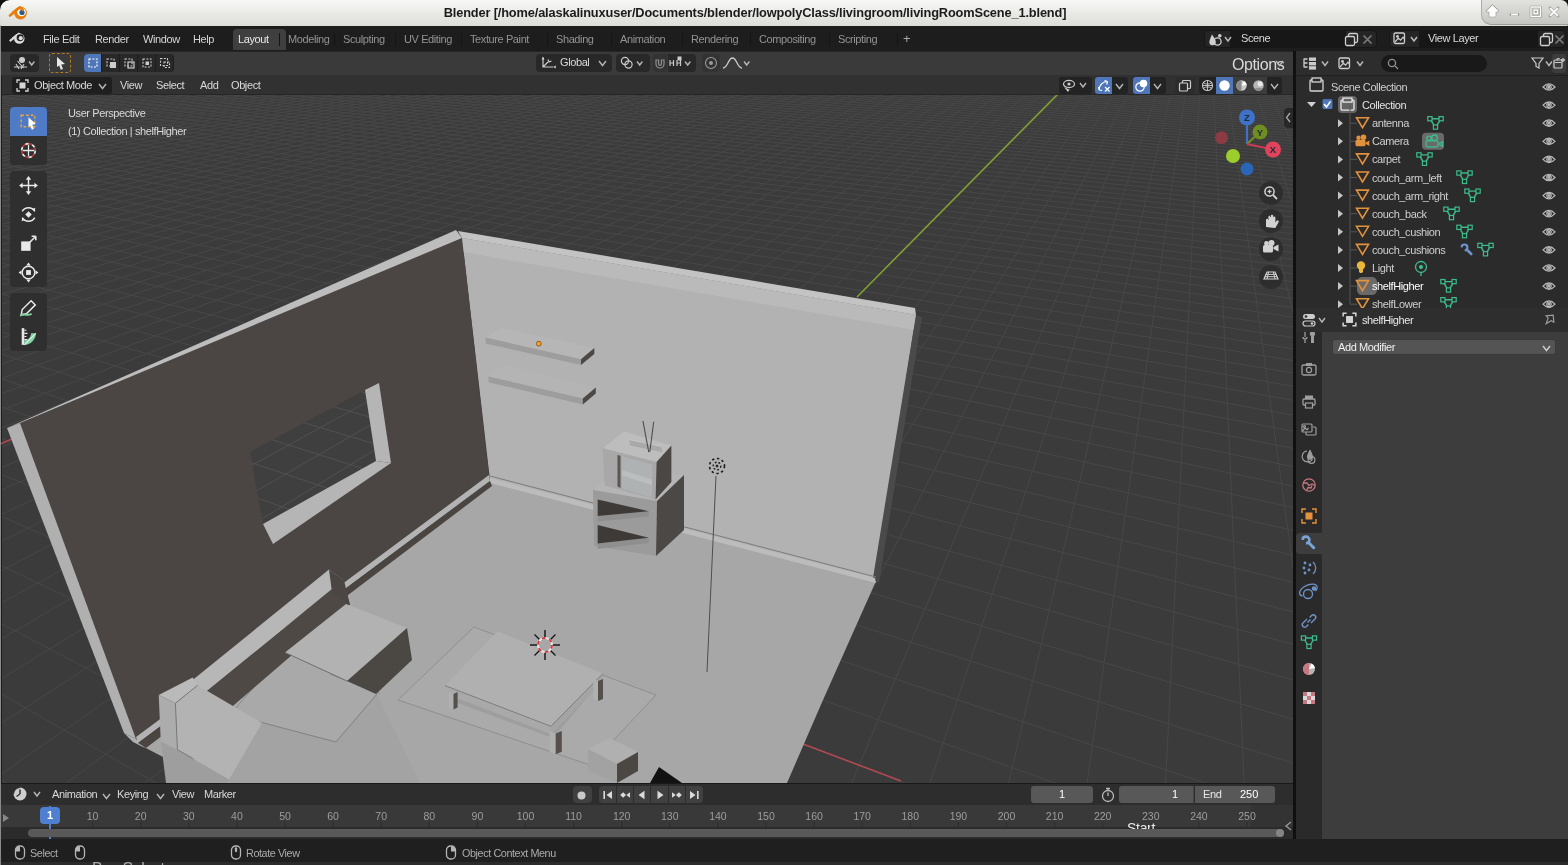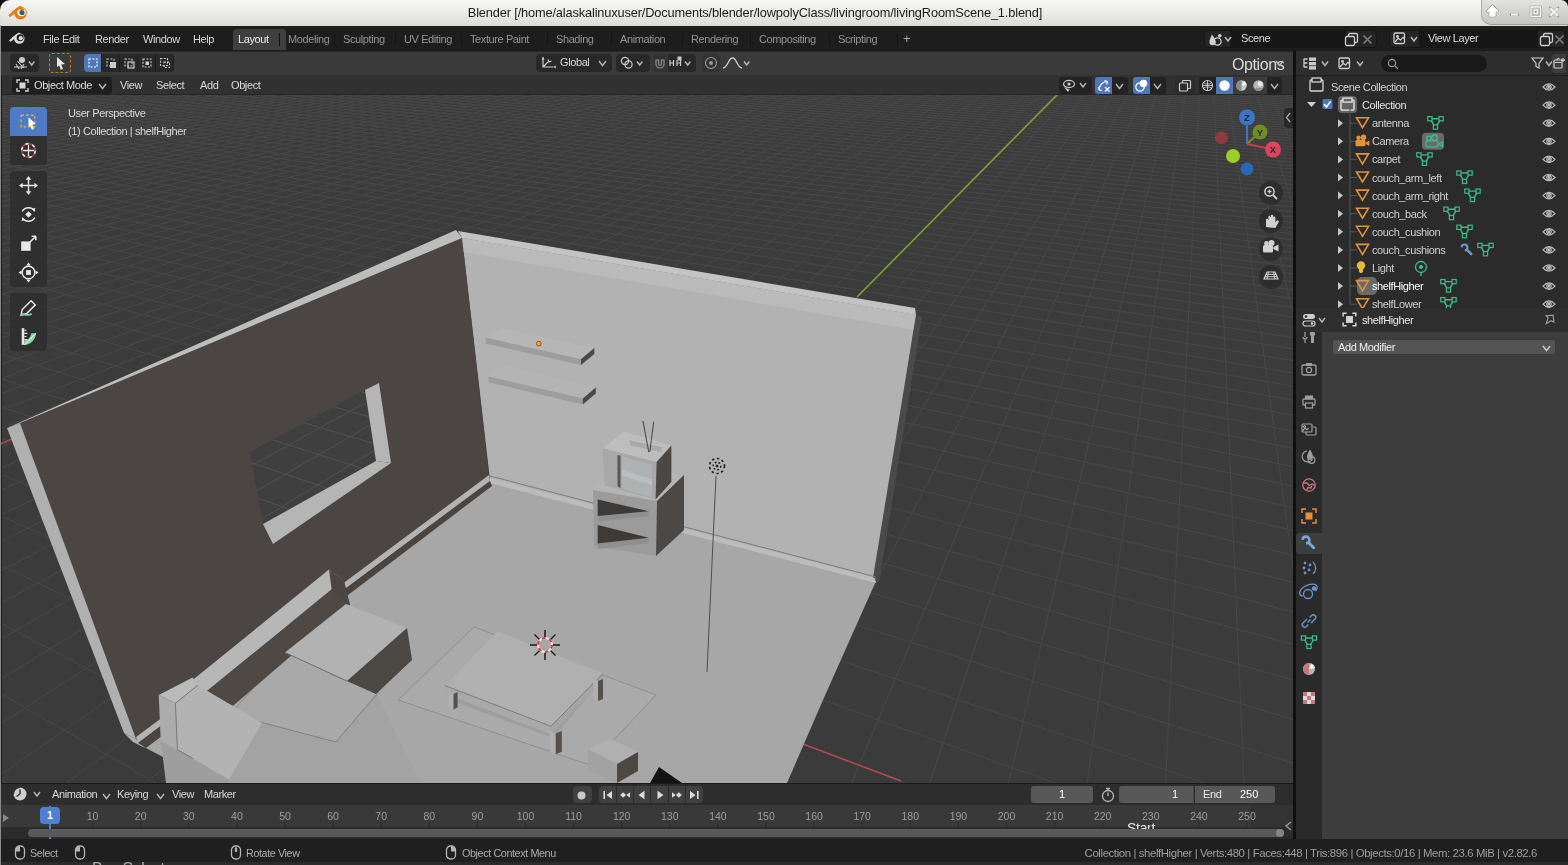--- a/index.html
+++ b/index.html
@@ -13,21 +13,21 @@
       <path d="M0,10 V0 h10 A10,10 0 0 0 0,10 z" fill="#111"></path>
       <path d="M1558,0 h10 v10 A10,10 0 0 0 1558,0 z" fill="#111"></path>
     </svg>
 <svg class="abs" style="left:8px;top:3px" width="22" height="20" viewBox="0 0 22 20">
 <path d="M8.5 7.2 L2 12.5" stroke="#e87d0d" stroke-width="2.6" fill="none" stroke-linecap="round"></path>
 <circle cx="12.5" cy="10" r="6.4" fill="#e87d0d"></circle>
       <circle cx="13.5" cy="9" r="4.3" fill="#fff"></circle>
       <circle cx="14" cy="9.4" r="2.6" fill="#2a5e8a"></circle>
 <path d="M5 9.5 L12 4.5 L15 7" stroke="#e87d0d" stroke-width="2.6" fill="none" stroke-linecap="round"></path>
     </svg>
-<div class="txt" style="left:0;width:1510px;top:5px;text-align:center;font-size:12.8px;letter-spacing:-0.15px;font-weight:normal;color:#1b1b1b">Blender [/home/alaskalinuxuser/Documents/blender/lowpolyClass/livingroom/livingRoomScene_1.blend]</div>
+<div class="txt" style="left:0;width:1510px;top:5px;text-align:center;font-size:12.8px;letter-spacing:-0.15px;font-weight:bold;color:#1b1b1b">Blender [/home/alaskalinuxuser/Documents/blender/lowpolyClass/livingroom/livingRoomScene_1.blend]</div>
 <div class="abs" style="left:1481px;top:0;width:87px;height:25px;background:linear-gradient(#e2e2df,#c5c5c1);border-left:1px solid #adada9;border-bottom:1px solid #9c9c98;border-radius:0 7px 0 10px"></div>
 <svg class="abs" style="left:1481px;top:0" width="87" height="25" viewBox="0 0 87 25">
 <g stroke="#8f8f8b" stroke-width="2.6" fill="none" stroke-linejoin="round" stroke-linecap="round">
 <path d="M9 16 v-5 h-2.5 l5-5 5 5 H14 v5 z"></path>
         <path d="M30 14.5 h7"></path>
         <rect x="50" y="7" width="9.5" height="9.5"></rect>
         <rect x="53.2" y="10.2" width="3.1" height="3.1"></rect>
         <path d="M69 8 l8 8 M77 8 l-8 8"></path>
       </g>
 <g stroke="#fdfdfd" stroke-width="1.4" fill="#fdfdfd" stroke-linejoin="round">
@@ -2014,14 +2014,13 @@
 <svg class="abs" style="left:230px;top:845px" width="12" height="15" viewBox="0 0 12 15">
       <rect x="1.5" y="1" width="9" height="13" rx="4" fill="none" stroke="#b5b5b5" stroke-width="1.3"></rect>
       <rect x="4.9" y="2.2" width="2.2" height="5" rx="1.1" fill="#b5b5b5"></rect>
     </svg>
 <div class="txt" style="left:246px;top:847px;font-size:10.8px;letter-spacing:-0.4px;color:#ababab">Rotate View</div>
 <svg class="abs" style="left:445px;top:845px" width="12" height="15" viewBox="0 0 12 15">
       <rect x="1.5" y="1" width="9" height="13" rx="4" fill="none" stroke="#b5b5b5" stroke-width="1.3"></rect>
       <path d="M6 1.2 a4.5 4 0 0 1 4.5 4 v1.3 h-4.5 z" fill="#b5b5b5"></path>
     </svg>
 <div class="txt" style="left:462px;top:847px;font-size:10.8px;letter-spacing:-0.4px;color:#ababab">Object Context Menu</div>
-<div class="txt" style="right:31px;top:847px;font-size:11.4px;letter-spacing:-0.4px;color:#9e9e9e">Collection | shelfHigher | Verts:480 | Faces:448 | Tris:896 | Objects:0/16 | Mem: 23.6 MiB | v2.82.6</div>
 <div class="abs" style="left:0;top:26px;width:1px;height:839px;background:#8a8a8a"></div>
 </div>
 </body></html>

